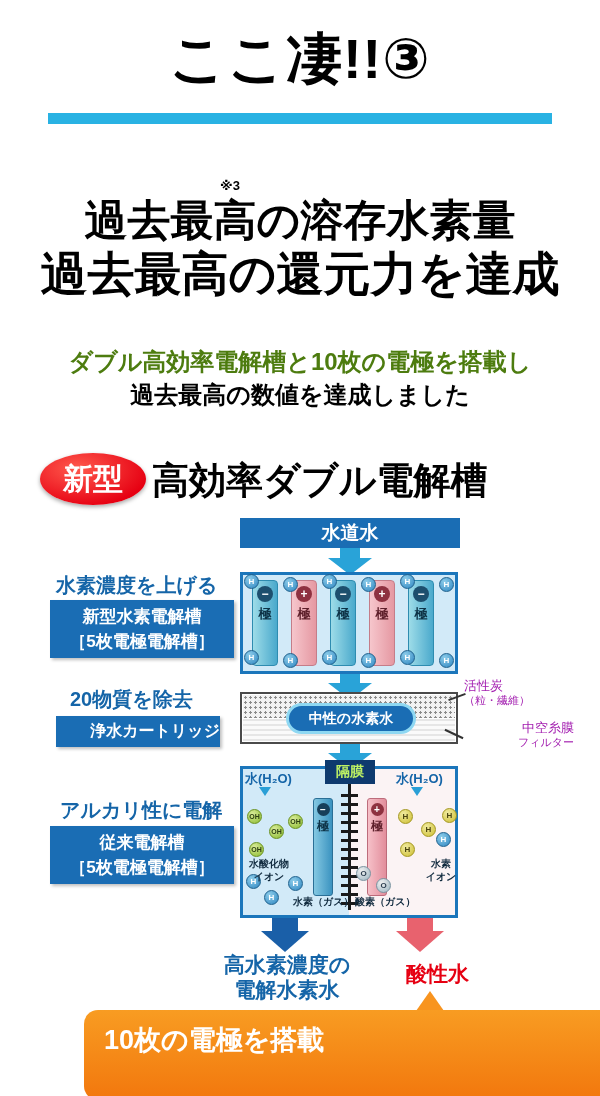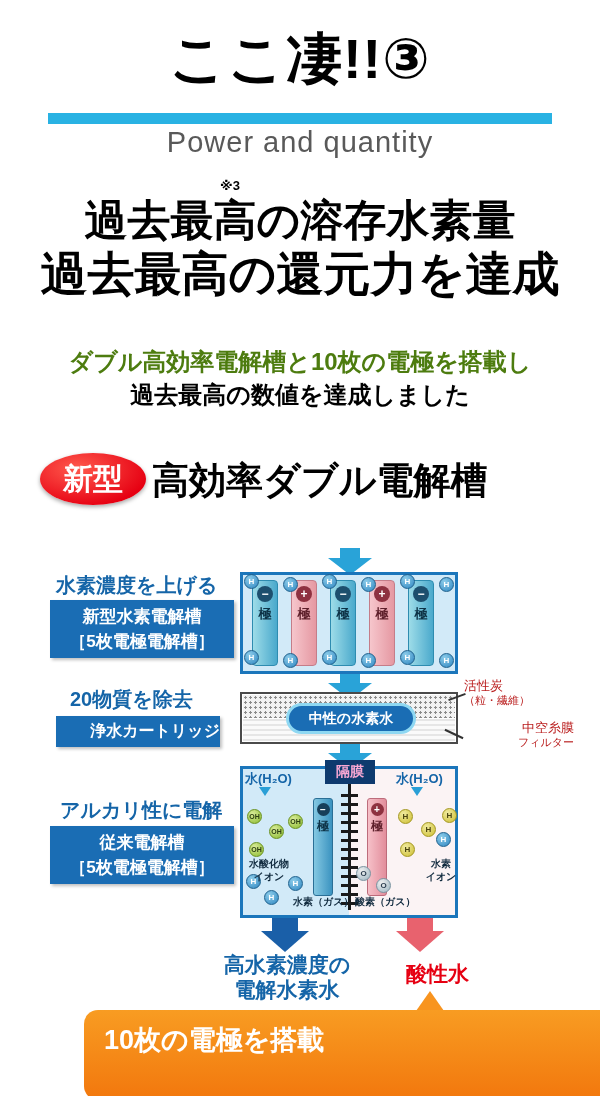--- a/index.html
+++ b/index.html
@@ -53,27 +53,27 @@
   .plate-teal .pkyoku { color:#0d3246; }
   .plate-pink .pkyoku { color:#5d1f2a; }
 
   .filter-box { top:676px; left:240px; width:218px; height:52px; border:2px solid #4a4a4a; background:#fff; }
   .carbon-layer { top:679px; left:243px; width:212px; height:23px; background-color:#f2f2f2; background-image:radial-gradient(#8a8a8a 1px,transparent 1.4px); background-size:5px 5px; }
   .fiber-layer { top:703px; left:243px; width:212px; height:22px; background:repeating-linear-gradient(to bottom,#e6e6e6 0 2px,#fafafa 2px 5px); }
   .neutral-pill { top:687px; left:286px; width:130px; height:31px; background:#1a6db4; border:3px solid #8fd8f2; border-radius:17px; color:#fff; font-size:14px; font-weight:700; display:flex; align-items:center; justify-content:center; z-index:6; }
   .conn { background:#333; height:2px; }
   .conn-1 { top:680px; left:448px; width:18px; transform:rotate(-20deg); }
   .conn-2 { top:717px; left:444px; width:20px; transform:rotate(25deg); }
-  .side-label { font-size:13px; color:#b91c1c; line-height:1.25; }
+  .side-label { font-size:13px; color:#a21caf; line-height:1.25; }
   .side-label .sub { font-size:11px; display:block; }
   .carbon-label { top:662px; left:464px; width:110px; }
   .fiber-label { top:704px; left:464px; width:110px;text-align:right; }
 
   .cell-bottom { top:750px; left:240px; width:218px; height:152px; background:linear-gradient(to right,#d2eaf8 0 106px,#fbf3f4 106px); }
-  .membrane-label { top:744px; left:325px; width:50px; height:24px; background:#0e3a6e; color:#f9a8d4; font-size:14px; font-weight:700; display:flex; align-items:center; justify-content:center; z-index:7; }
+  .membrane-label { top:744px; left:325px; width:50px; height:24px; background:#0e3a6e; color:#bef264; font-size:14px; font-weight:700; display:flex; align-items:center; justify-content:center; z-index:7; }
   .mem-rungs { top:772px; left:341px; width:17px; height:118px; background:repeating-linear-gradient(to bottom,transparent 0 6px,#1a1a1a 6px 9px); z-index:3; }
   .mem-line { top:768px; left:348px; width:3px; height:126px; background:#1a1a1a; z-index:4; }
   .h2o { font-size:13px; font-weight:700; color:#1565a8; z-index:5; }
   .h2o-left { top:754px; left:245px; }
   .h2o-right { top:754px; left:396px; }
   .tri-mini { border-left:6px solid transparent; border-right:6px solid transparent; border-top:9px solid #2a9fd6; }
   .mini-left { top:771px; left:259px; }
   .mini-right { top:771px; left:411px; }
   .elec { width:20px; height:98px; border-radius:3px; display:flex; flex-direction:column; align-items:center; padding-top:4px; gap:2px; z-index:5; }
   .elec-blue { top:782px; left:313px; background:linear-gradient(to right,#84c8e2,#3b93c0); border:1px solid #2a6f96; }
@@ -110,21 +110,20 @@
   .footer-box { top:994px; left:84px; width:516px; height:90px; background:linear-gradient(to bottom,#f89c22,#f2770d);
     border-radius:14px 0 0 14px; color:#fff; font-weight:900; font-size:27px; padding:11px 0 0 20px; line-height:1.42; }
 </style>
 </head>
 <body>
 
 <div class="page">
 
   <div class="abs page-title">ここ凄!!③</div>
   <div class="abs accent-bar"></div>
-  <div class="abs subtitle">Power and quantity</div>
   <div class="abs footnote">※3</div>
   <div class="abs headline1">過去最高の溶存水素量</div>
   <div class="abs headline2">過去最高の還元力を達成</div>
   <div class="abs desc1">ダブル高効率電解槽と10枚の電極を搭載し</div>
   <div class="abs desc2">過去最高の数値を達成しました</div>
 
   <div class="abs new-badge">新型</div>
   <div class="abs section-title">高効率ダブル電解槽</div>
 
   <div class="abs cap cap-top">水素濃度を上げる</div>
@@ -135,20 +134,21 @@
   <div class="abs cap cap-mid">20物質を除去</div>
   <div class="abs bluebox box-mid">
     <span>浄水カートリッジ</span>
   </div>
   <div class="abs cap cap-bottom">アルカリ性に電解</div>
   <div class="abs bluebox box-bottom">
     <span>従来電解槽</span>
     <span>［5枚電極電解槽］</span>
   </div>
 
+  <div class="abs tap-banner">水道水</div>
   <div class="abs stem stem-1"></div>
   <div class="abs tri tri-down tri-1"></div>
 
   <div class="abs cell cell-top"></div>
   <div class="abs plate plate-teal" style="left:252px">
     <span class="psym">−</span>
     <span class="pkyoku">極</span>
   </div>
   <div class="abs plate plate-pink" style="left:291px">
     <span class="psym">+</span>

